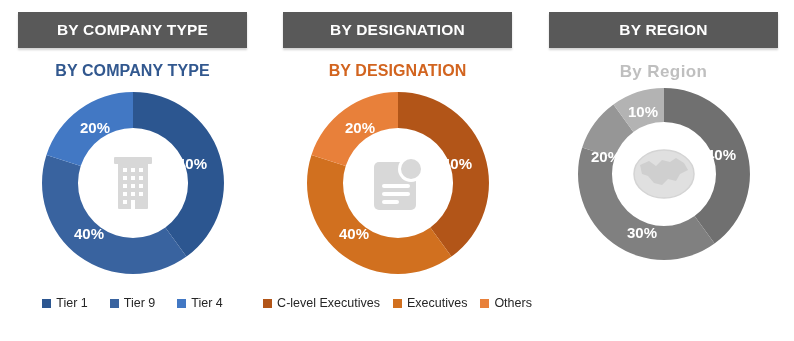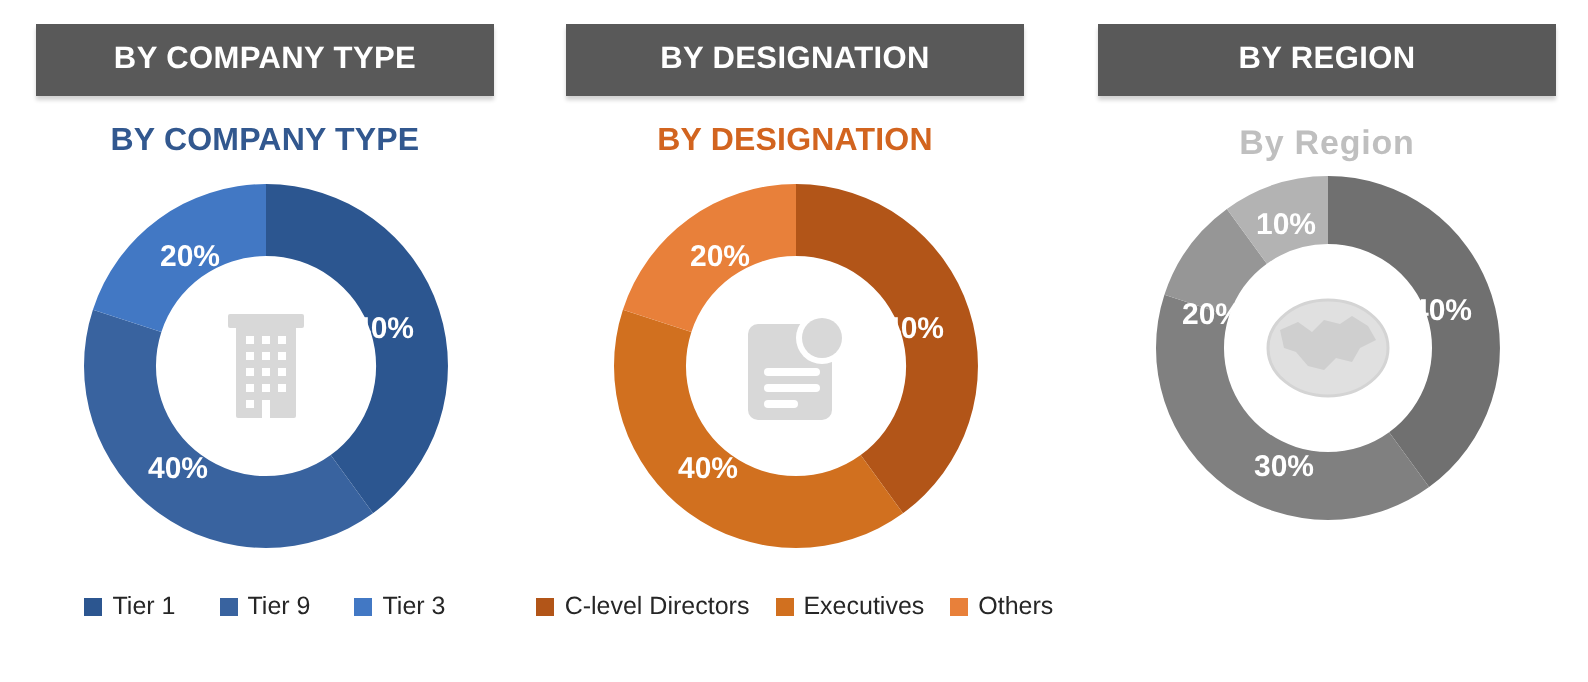--- a/index.html
+++ b/index.html
@@ -178,21 +178,21 @@
       <div class="legend-item">
         <span class="legend-swatch" style="background:#2c5690"></span>
         <span class="legend-text">Tier 1</span>
       </div>
       <div class="legend-item">
         <span class="legend-swatch" style="background:#39639f"></span>
         <span class="legend-text">Tier 9</span>
       </div>
       <div class="legend-item">
         <span class="legend-swatch" style="background:#4278c4"></span>
-        <span class="legend-text">Tier 3</span>
+        <span class="legend-text">Tier 4</span>
       </div>
     </div>
   </div>
 
   <div class="panel" id="panel-designation">
 
     <div class="header-bar">
       <span class="header-bar-label">BY DESIGNATION</span>
     </div>
 
@@ -217,21 +217,21 @@
           <text class="slice-label" x="59" y="-18" text-anchor="middle" dominant-baseline="middle">40%</text>
           <text class="slice-label" x="-44" y="52" text-anchor="middle" dominant-baseline="middle">40%</text>
           <text class="slice-label" x="-38" y="-54" text-anchor="middle" dominant-baseline="middle">20%</text>
         </g>
       </svg>
     </div>
 
     <div class="legend-row" id="legend-designation">
       <div class="legend-item">
         <span class="legend-swatch" style="background:#b25518"></span>
-        <span class="legend-text">C-level Directors</span>
+        <span class="legend-text">C-level Executives</span>
       </div>
       <div class="legend-item">
         <span class="legend-swatch" style="background:#d1701f"></span>
         <span class="legend-text">Executives</span>
       </div>
       <div class="legend-item">
         <span class="legend-swatch" style="background:#e8803a"></span>
         <span class="legend-text">Others</span>
       </div>
     </div>

